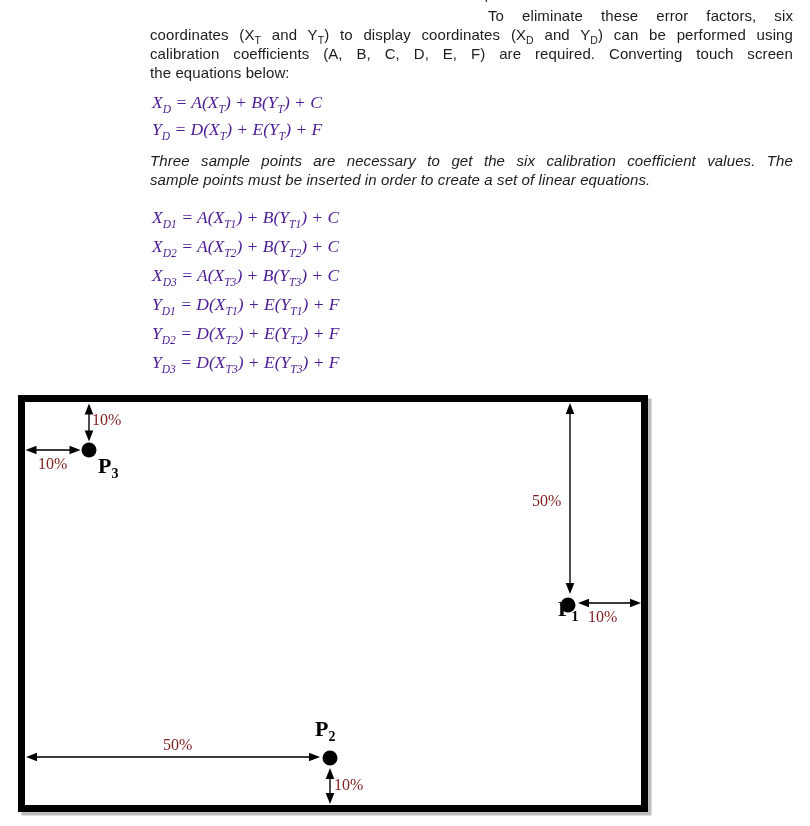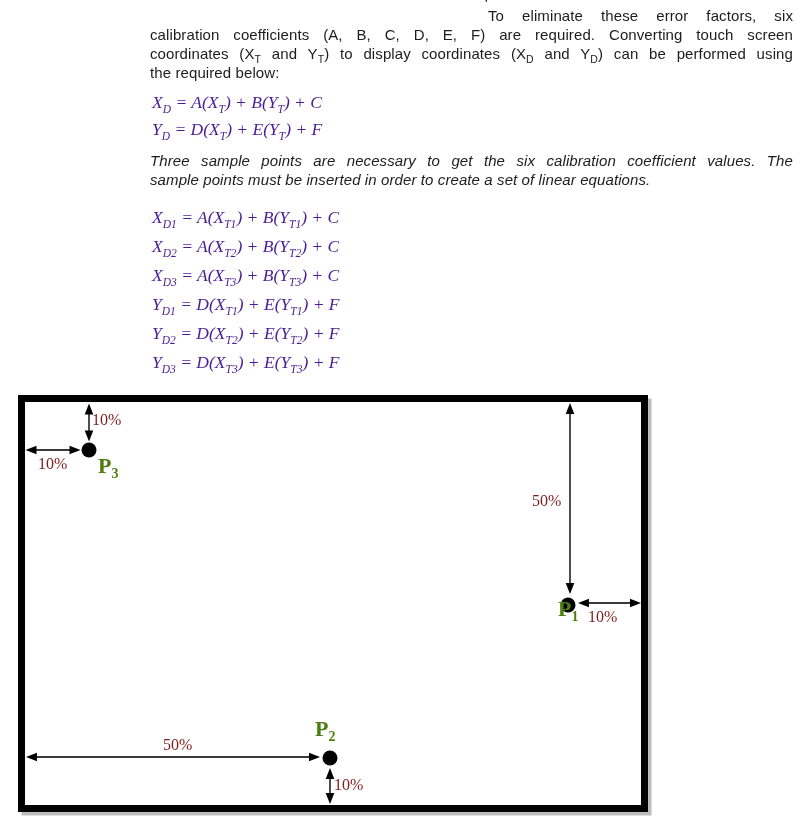--- a/index.html
+++ b/index.html
@@ -52,37 +52,37 @@
     font-family: "Liberation Serif", serif;
     font-size: 16px; line-height: 17px;
     color: #7f1d1d;
     white-space: nowrap;
   }
   .plabel {
     position: absolute;
     font-family: "Liberation Serif", serif;
     font-weight: bold;
     font-size: 22px; line-height: 25px;
-    color: #4d7c0f;
+    color: #000000;
     white-space: nowrap;
   }
   .plabel sub { font-size: 14px; line-height: 0; }
 </style>
 </head>
 <body>
 
 <div class="page">
 
   <span class="stray">'</span>
 
   <div class="para" id="intro">
     <div class="tline jline indent1">To eliminate these error factors, six</div>
+    <div class="tline jline">coordinates (X<sub>T</sub> and Y<sub>T</sub>) to display coordinates (X<sub>D</sub> and Y<sub>D</sub>) can be performed using</div>
     <div class="tline jline">calibration coefficients (A, B, C, D, E, F) are required. Converting touch screen</div>
-    <div class="tline jline">coordinates (X<sub>T</sub> and Y<sub>T</sub>) to display coordinates (X<sub>D</sub> and Y<sub>D</sub>) can be performed using</div>
-    <div class="tline">the required below:</div>
+    <div class="tline">the equations below:</div>
   </div>
 
   <div class="eqblock" id="eqs-conv">
     <div class="eq">X<sub>D</sub> = A(X<sub>T</sub>) + B(Y<sub>T</sub>) + C</div>
     <div class="eq">Y<sub>D</sub> = D(X<sub>T</sub>) + E(Y<sub>T</sub>) + F</div>
   </div>
 
   <div class="para" id="para2">
     <div class="tline jline">Three sample points are necessary to get the six calibration coefficient values. The</div>
     <div class="tline">sample points must be inserted in order to create a set of linear equations.</div>

